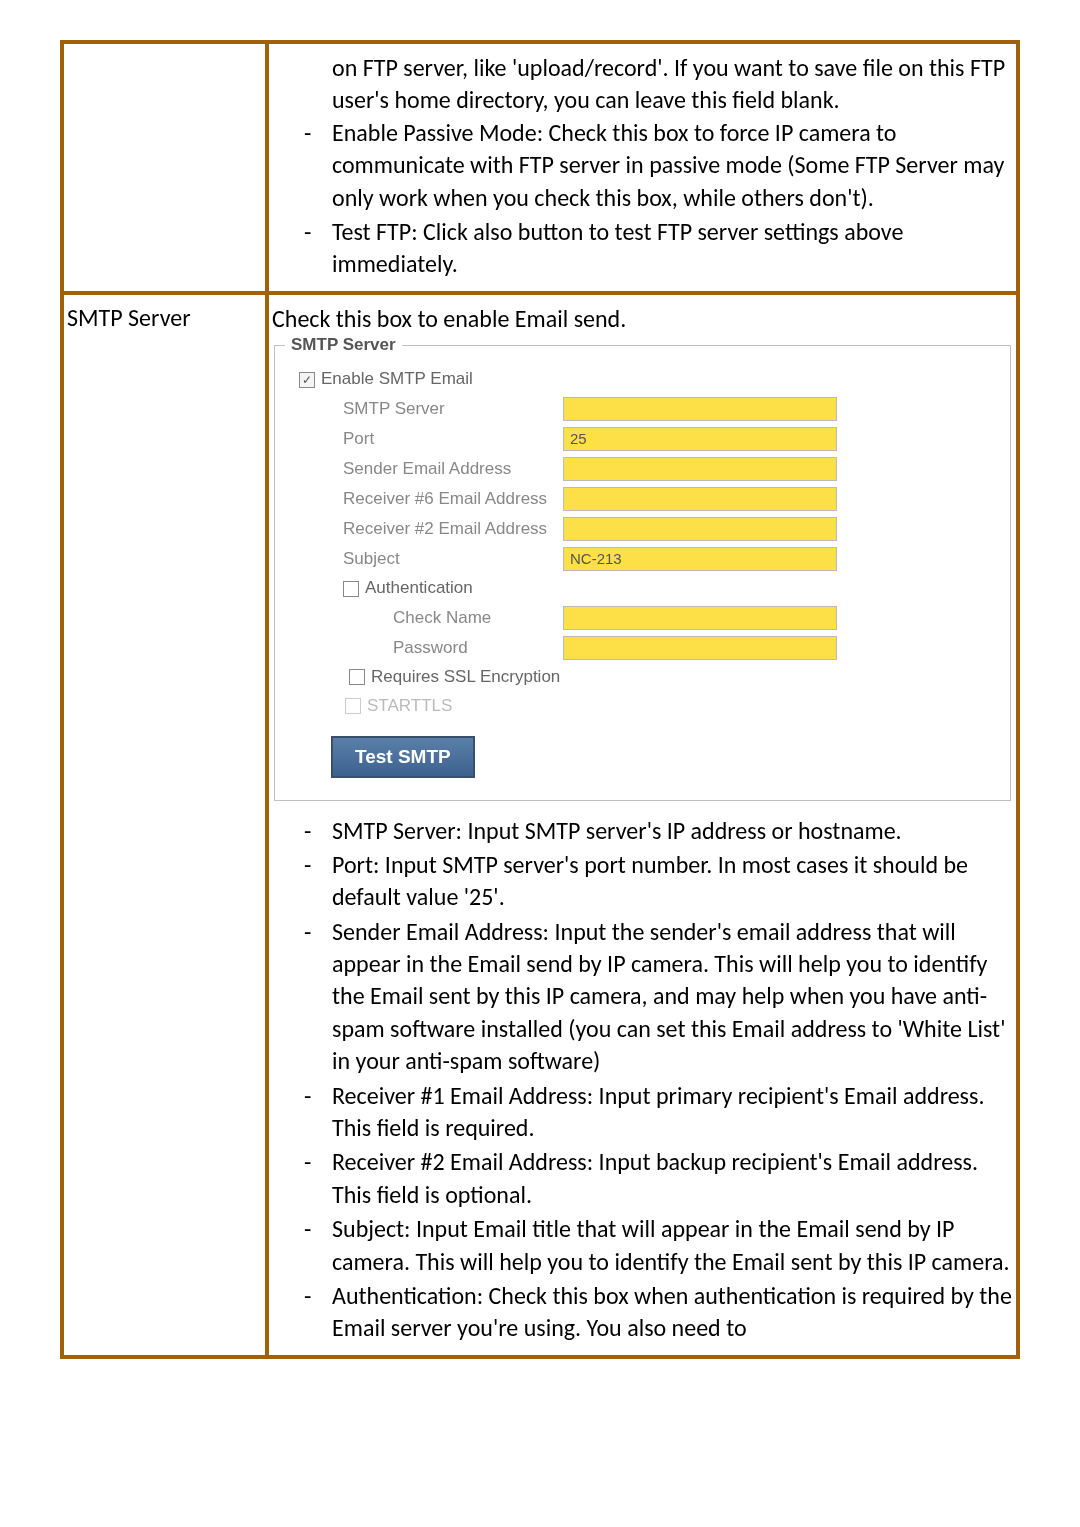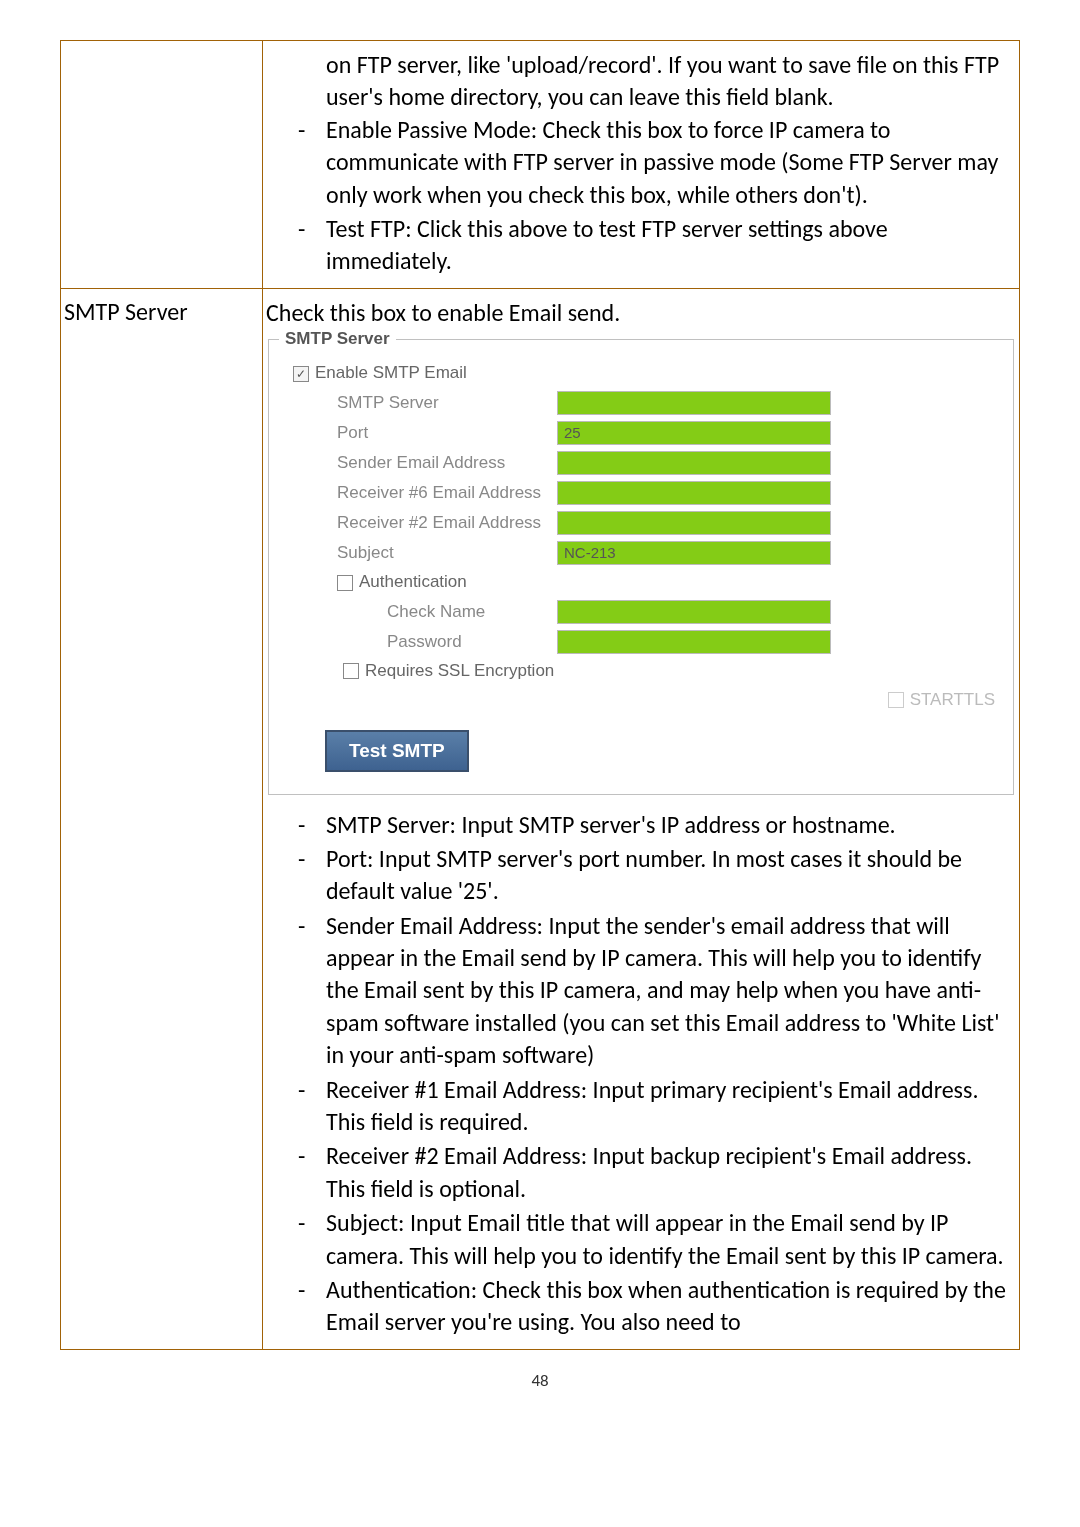--- a/index.html
+++ b/index.html
@@ -11,21 +11,21 @@
   width: 1080px;
 }
 .page {
   padding: 40px 60px;
 }
 table.doc-table {
   border-collapse: collapse;
   width: 100%;
 }
 table.doc-table td {
-  border: 1px solid #a16207;
+  border: 4px solid #a16207;
   vertical-align: top;
   padding: 8px 3px;
 }
 td.left-col {
   width: 195px;
   font-size: 24px;
 }
 td.right-col {
   font-size: 24px;
   line-height: 1.35;
@@ -95,36 +95,35 @@
 }
 .form-label {
   width: 220px;
   color: #888;
   font-size: 17px;
 }
 .form-input {
   width: 260px;
   height: 22px;
   border: 1px solid #bbb;
-  background: #84cc16;
+  background: #fde047;
   padding: 0 6px;
   font-size: 15px;
   color: #555;
   display: flex;
   align-items: center;
 }
 .indent-checkbox {
   margin-left: 50px;
 }
 .indent-checkbox2 {
   margin-left: 56px;
 }
 .indent-checkbox3 {
   margin-left: 52px;
-  justify-content: flex-end;
 }
 .btn {
   display: inline-block;
   margin: 12px 0 4px 38px;
   border: 2px solid #3a4f6b;
   background: linear-gradient(#5a7fa8, #3e6290);
   color: #fff;
   font-size: 19px;
   font-weight: bold;
   padding: 6px 22px;
@@ -144,21 +143,21 @@
 
 <div class="page">
 <table class="doc-table">
   <tbody>
         <tr>
     <td class="left-col"></td>
     <td class="right-col">
       <div class="para">on FTP server, like 'upload/record'. If you want to save file on this FTP user's home directory, you can leave this field blank.</div>
       <ul class="bullet-list">
         <li>Enable Passive Mode: Check this box to force IP camera to communicate with FTP server in passive mode (Some FTP Server may only work when you check this box, while others don't).</li>
-        <li>Test FTP: Click this above to test FTP server settings above immediately.</li>
+        <li>Test FTP: Click also button to test FTP server settings above immediately.</li>
       </ul>
     </td>
   </tr>
   <tr>
     <td class="left-col">SMTP Server</td>
     <td class="right-col">
       <div>Check this box to enable Email send.</div>
 
       <div class="smtp-panel">
         <div class="legend">SMTP Server</div>
@@ -225,14 +224,13 @@
         <li>Sender Email Address: Input the sender's email address that will appear in the Email send by IP camera. This will help you to identify the Email sent by this IP camera, and may help when you have anti-spam software installed (you can set this Email address to 'White List' in your anti-spam software)</li>
         <li>Receiver #1 Email Address: Input primary recipient's Email address. This field is required.</li>
         <li>Receiver #2 Email Address: Input backup recipient's Email address. This field is optional.</li>
         <li>Subject: Input Email title that will appear in the Email send by IP camera. This will help you to identify the Email sent by this IP camera.</li>
         <li>Authentication: Check this box when authentication is required by the Email server you're using. You also need to</li>
       </ul>
     </td>
   </tr>
 </tbody>
     </table>
-<div class="pagenum">48</div>
 </div>
 
 </body></html>

